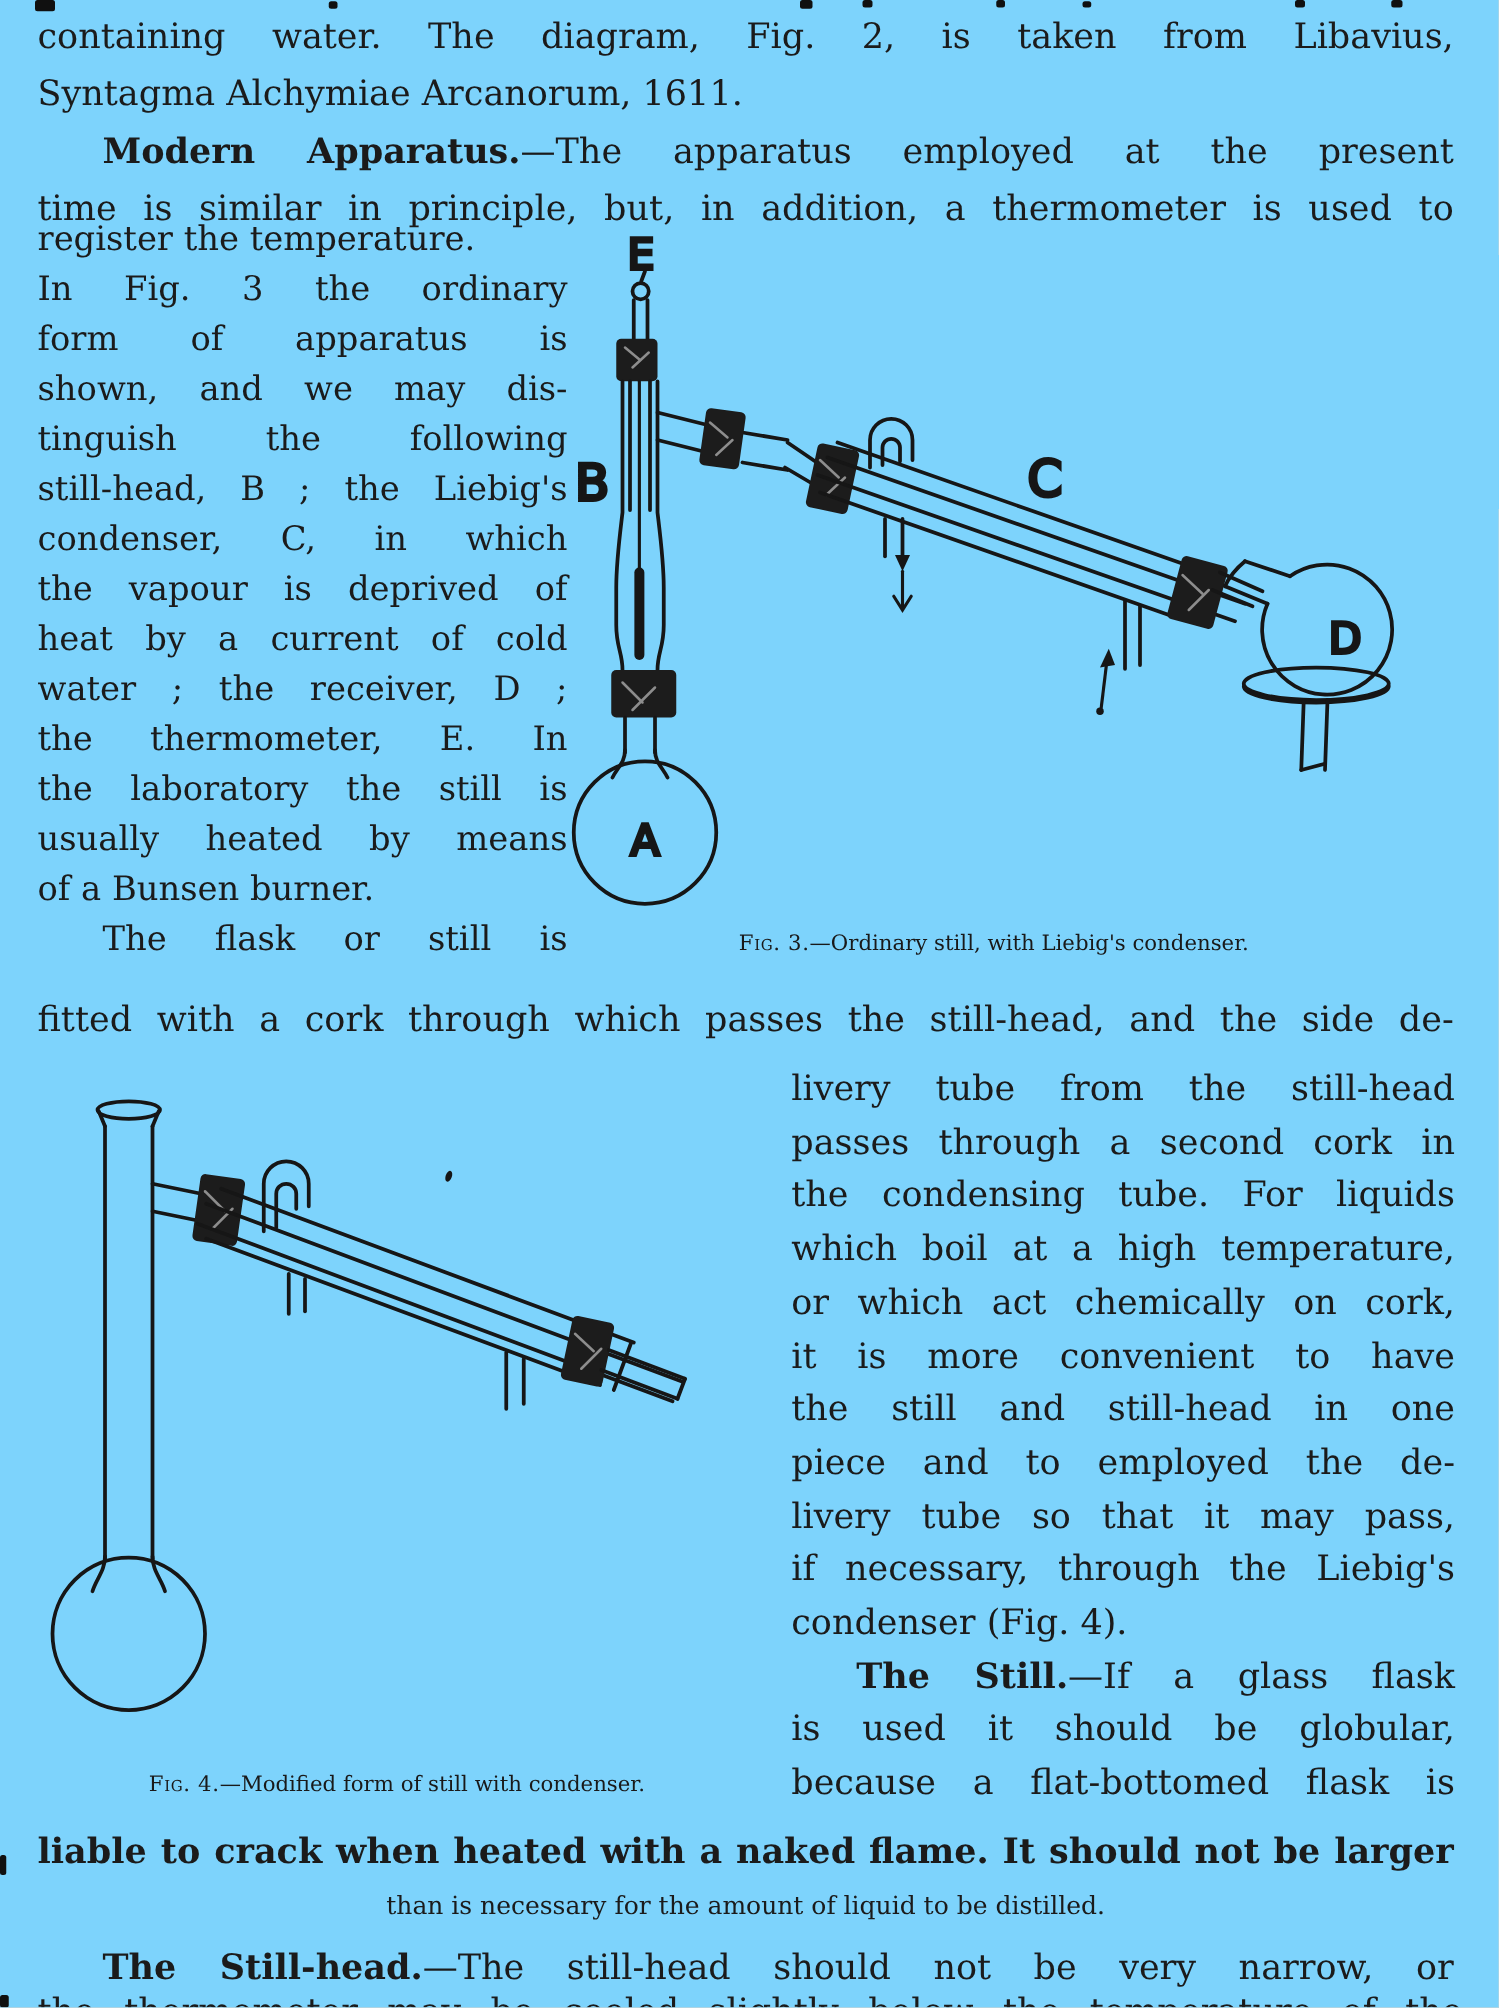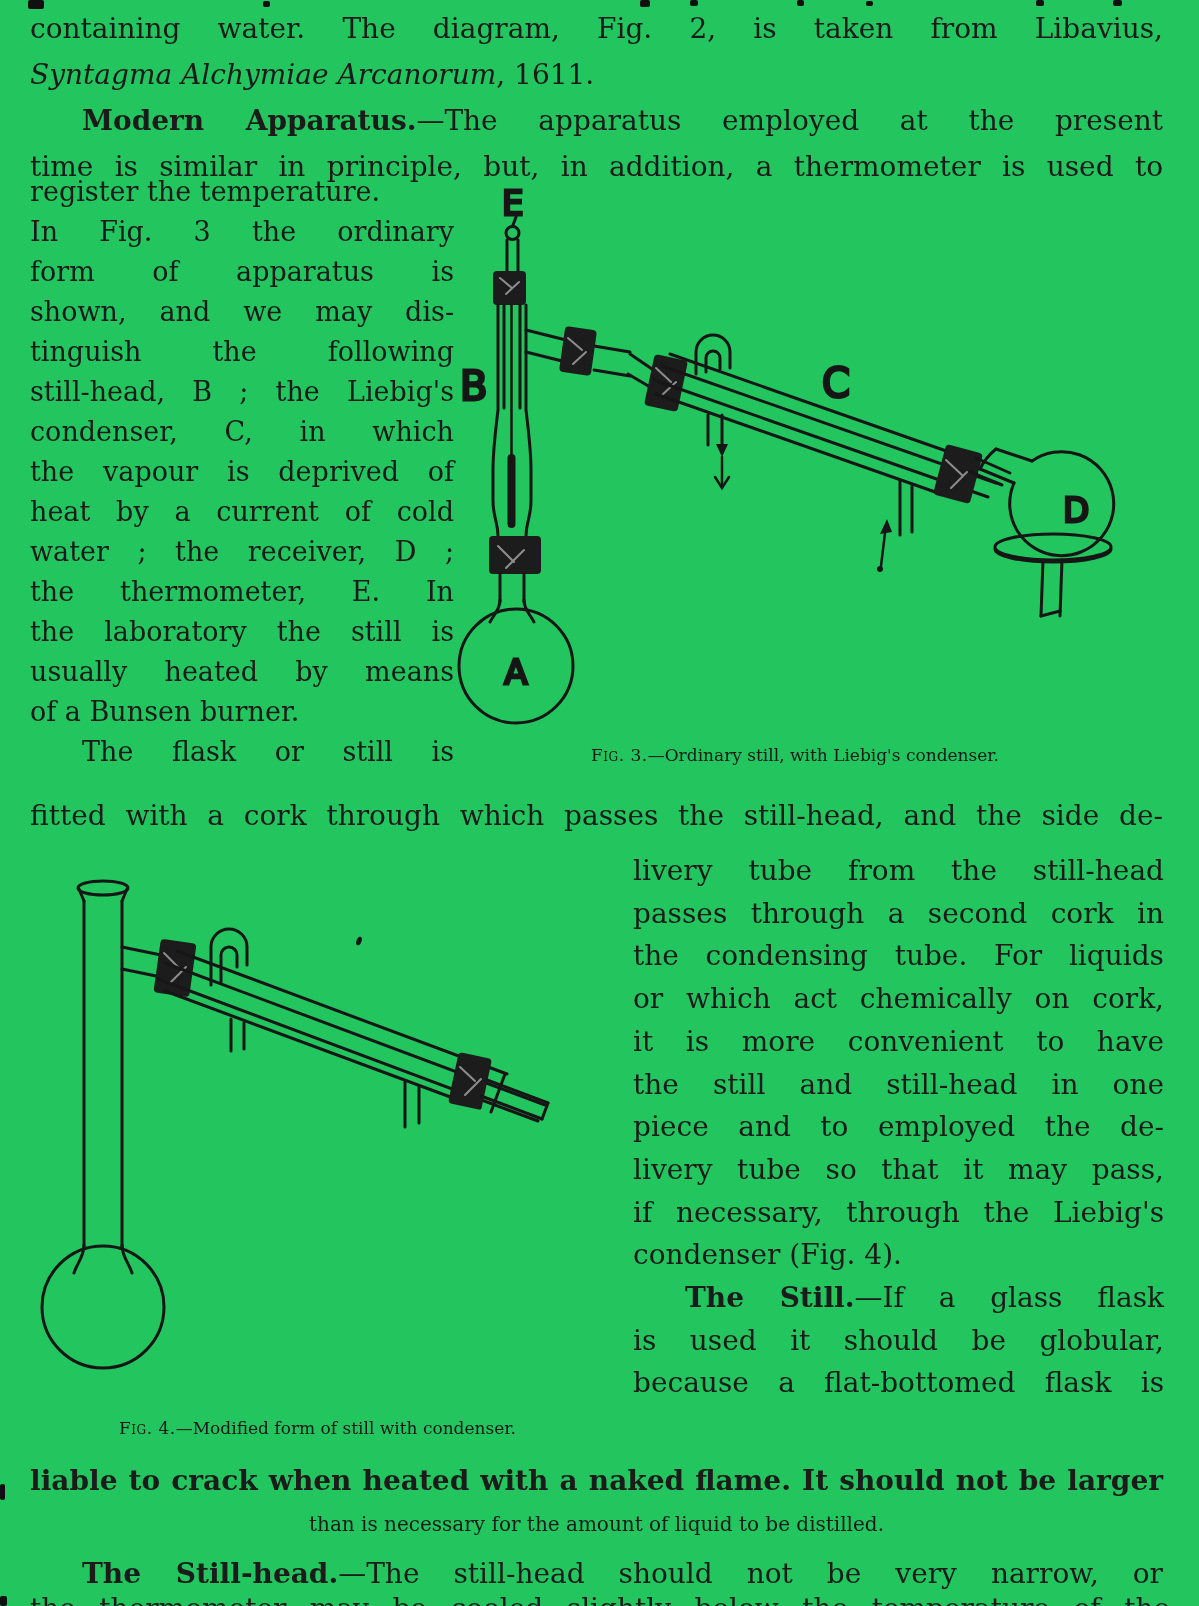--- a/index.html
+++ b/index.html
@@ -1,39 +1,39 @@
 <!DOCTYPE html>
 <html><head>
 <meta charset="utf-8">
 <style>
   html,body { margin:0; padding:0; background:#d8d6d0; }
   .page {
     position:relative; width:1199px; height:1606px;
-    background:#22c55e; overflow:hidden;
+    background:#7dd3fc; overflow:hidden;
     font-family:"DejaVu Serif", serif; color:#1b1b1b;
   }
   .ln { position:absolute; }
   .j  { text-align:justify; text-align-last:justify; }
   .ind { text-indent:52px; }
   .top-block  { position:absolute; left:30px; top:6px;   width:1133px; font-size:28px; }
   .top-block .ln2 { position:static; line-height:46px; }
   .col-left   { position:absolute; left:30px; top:172px; width:424px; font-size:27px; }
   .col-left  .ln2 { position:static; line-height:40px; }
   .col-right  { position:absolute; left:633px; top:850px; width:531px; font-size:28px; }
   .col-right .ln2 { position:static; line-height:42.7px; }
   .bridge { left:30px; top:796px; width:1133px; font-size:28px; line-height:40px; }
   .b1 { left:30px; top:1460px; width:1133px; font-size:28px; line-height:42px;font-weight:bold; }
   .b2 { left:30px; top:1503px; width:1133px; font-size:20px; line-height:42px;text-align:center; }
   .b3 { left:30px; top:1553px; width:1133px; font-size:28px; line-height:42px; }
   .cut {
     left:30px; top:1592px; width:1140px; height:14px; overflow:hidden;
     font-size:28px; line-height:34px;
   }
   .bold { font-weight:700; }
-  .ital { font-style:italic; }
+  .ital { }
   .caption { position:absolute; text-align:center; font-size:17px; color:#191919; }
   .cap3 { left:450px; top:745px;  width:690px; }
   .cap4 { left:30px;  top:1374px; width:575px;margin-top:44px; }
   .sc { font-variant:small-caps; letter-spacing:0.5px; }
   .fig { position:absolute; }
   .fig3 { left:440px; top:170px; }
   .fig4 { left:25px;  top:855px; }
   .artifact { position:absolute; background:#101010; border-radius:2px; }
   svg text { font-family:"DejaVu Sans", sans-serif; fill:#161616; }
 </style>
@@ -260,20 +260,21 @@
   </svg>
 
   <div class="caption cap4">
     <span class="sc">Fig. 4.</span><span>—Modified form of still with condenser.</span>
   </div>
 
   <div class="col-right">
     <div class="ln2 j">livery tube from the still-head</div>
     <div class="ln2 j">passes through a second cork in</div>
     <div class="ln2 j">the condensing tube.  For liquids</div>
+    <div class="ln2 j">which boil at a high temperature,</div>
     <div class="ln2 j">or which act chemically on cork,</div>
     <div class="ln2 j">it is more convenient to have</div>
     <div class="ln2 j">the still and still-head in one</div>
     <div class="ln2 j">piece and to employed the de-</div>
     <div class="ln2 j">livery tube so that it may pass,</div>
     <div class="ln2 j">if necessary, through the Liebig's</div>
     <div class="ln2">condenser (Fig. 4).</div>
     <div class="ln2 j ind"><span class="bold">The Still.</span><span>—If a glass flask</span></div>
     <div class="ln2 j">is used it should be globular,</div>
     <div class="ln2 j">because a flat-bottomed flask is</div>

